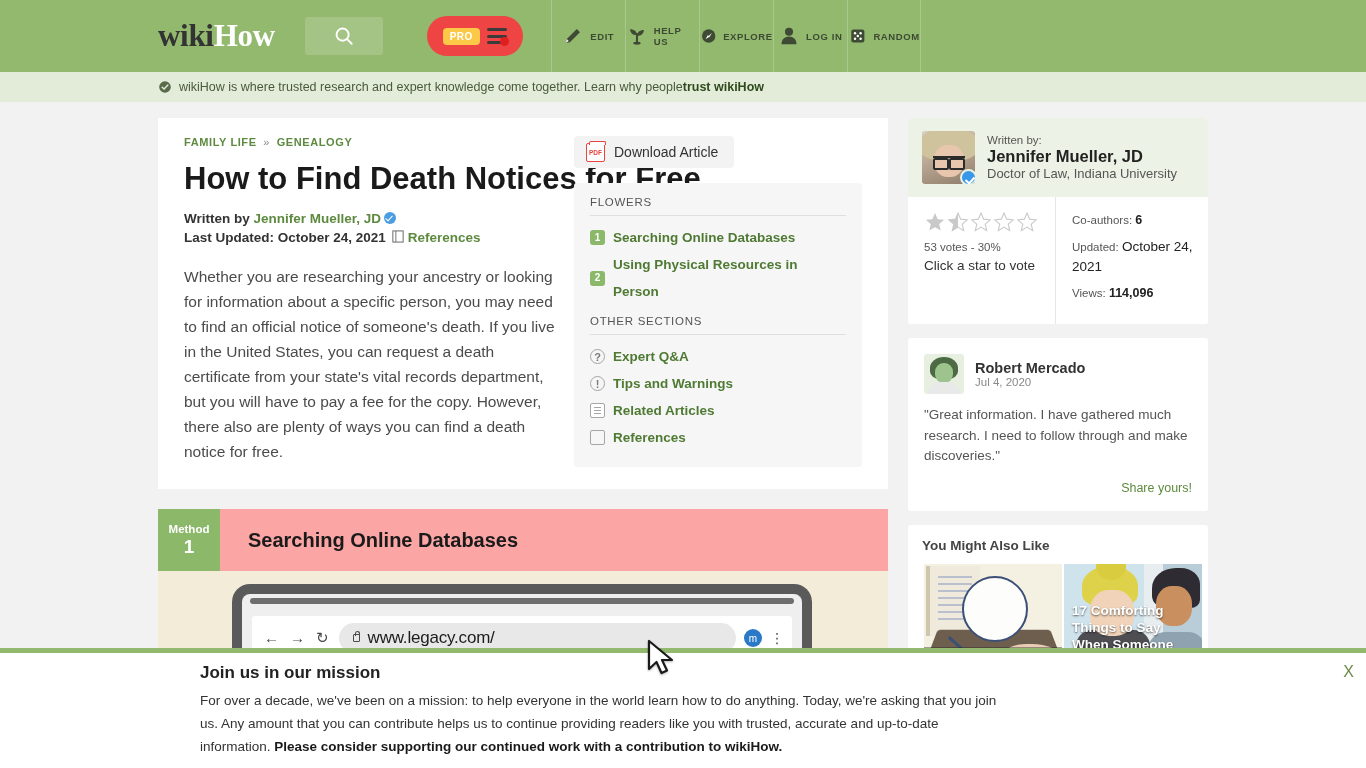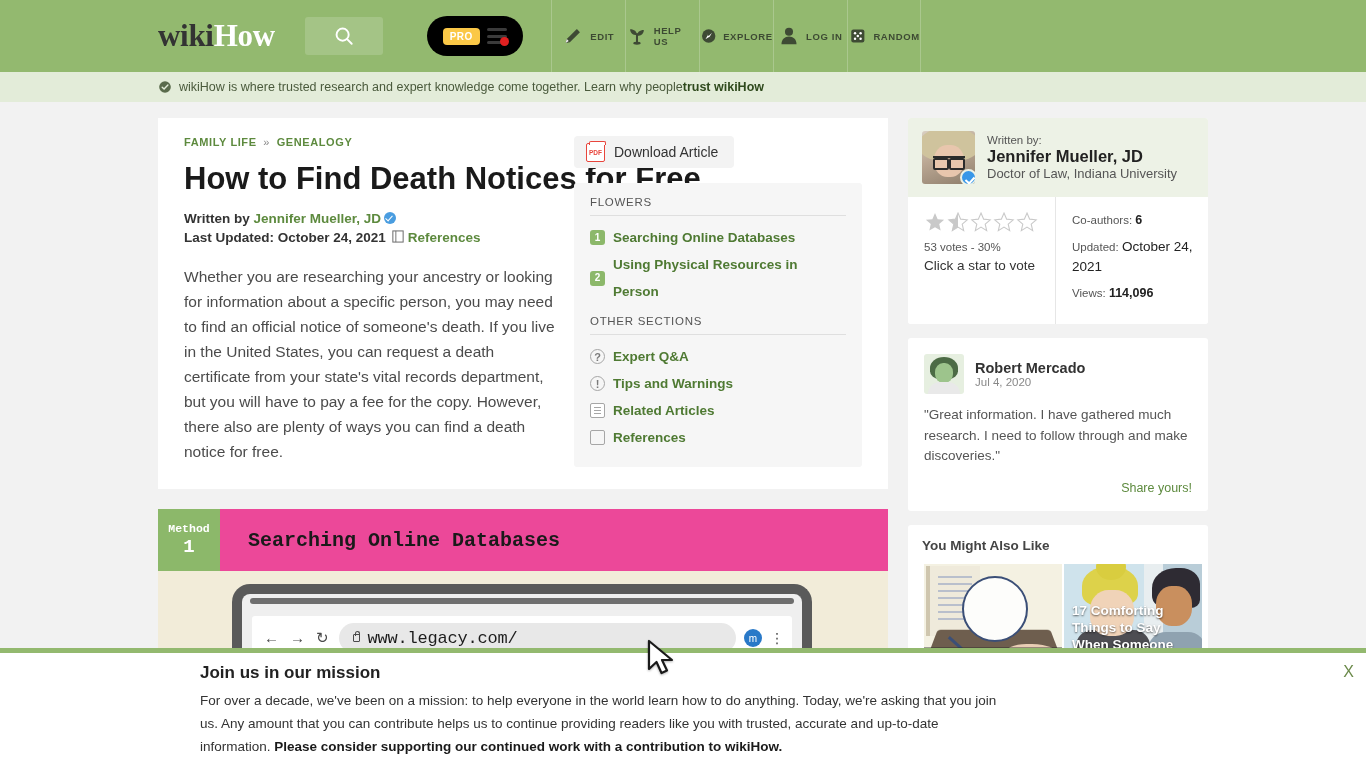--- a/index.html
+++ b/index.html
@@ -43,21 +43,21 @@
     width: 78px; height: 38px; margin-left: 18px;
     background: rgba(255,255,255,0.16);
     border: none; border-radius: 3px;
     display: flex; align-items: center; justify-content: center;
     cursor: pointer;
   }
 
   .pro-pill {
     margin-left: 44px;
     width: 96px; height: 40px;
-    background: #000000; border-radius: 22px;
+    background: #ef4444; border-radius: 22px;
     display: flex; align-items: center; justify-content: center;
     gap: 7px; cursor: pointer;
   }
   .pro-badge {
     background: #fbc847; color: #ffffff;
     font-size: 10px; font-weight: bold; letter-spacing: 0.5px;
     border-radius: 4px; padding: 3px 7px;
   }
   .burger { position: relative; width: 20px; height: 16px; }
   .burger i {
@@ -180,21 +180,21 @@
   .o-ico.sq { border-radius: 2px; font-size: 0; position: relative; background:#fff; }
   .o-ico.sq::after {
     content:""; position:absolute; left:3px; top:3px; right:3px;
     height:1.2px; background:#a6a6a6;
     box-shadow: 0 3px 0 #a6a6a6, 0 6px 0 #a6a6a6;
   }
   .o-ico.blank { border-radius: 2px; font-size:0; }
 
   
   .method-block { margin-top: 20px; }
-  .method-head { display: flex; height: 62px; background: #ec4899; font-family: Liberation Mono, monospace; }
+  .method-head { display: flex; height: 62px; background: #fca5a5; }
   .method-tag {
     width: 62px; background: #8cb86a; color: #ffffff;
     display: flex; flex-direction: column; align-items: center;
     justify-content: center; gap: 1px;
   }
   .method-tag .m-word { font-size: 11.5px; font-weight: bold; }
   .method-tag .m-num  { font-size: 19px; font-weight: bold; }
   .method-title {
     display: flex; align-items: center; padding-left: 28px;
     font-size: 20px; font-weight: bold; color: #1a1a1a;
@@ -217,21 +217,21 @@
   }
   .urlbar {
     position: absolute; left: 10px; right: 10px; top: 22px;
     height: 44px; background: #ffffff;
     display: flex; align-items: center; padding: 0 8px;
     border-radius: 3px;
   }
   .nav-arrows { display:flex; gap:11px; color:#4a4a4a; font-size:15px; margin:0 10px 0 4px; }
   .url-pill {
     flex: 1; height: 30px; background: #e8e8e8; border-radius: 16px;
-    display: flex; align-items: center; padding: 0 14px; gap: 8px; font-family: Liberation Mono, monospace;
+    display: flex; align-items: center; padding: 0 14px; gap: 8px;
   }
   .lock {
     width:7px; height:8px; border:1.4px solid #4a4a4a; border-radius:1px;
     position:relative; flex:none;
   }
   .lock::before{
     content:""; position:absolute; left:1px; top:-4px; width:3px; height:4px;
     border:1.4px solid #4a4a4a; border-bottom:none; border-radius:3px 3px 0 0;
   }
   .url-text { font-size: 17px; color: #1c1c1c; letter-spacing: -0.2px; }

